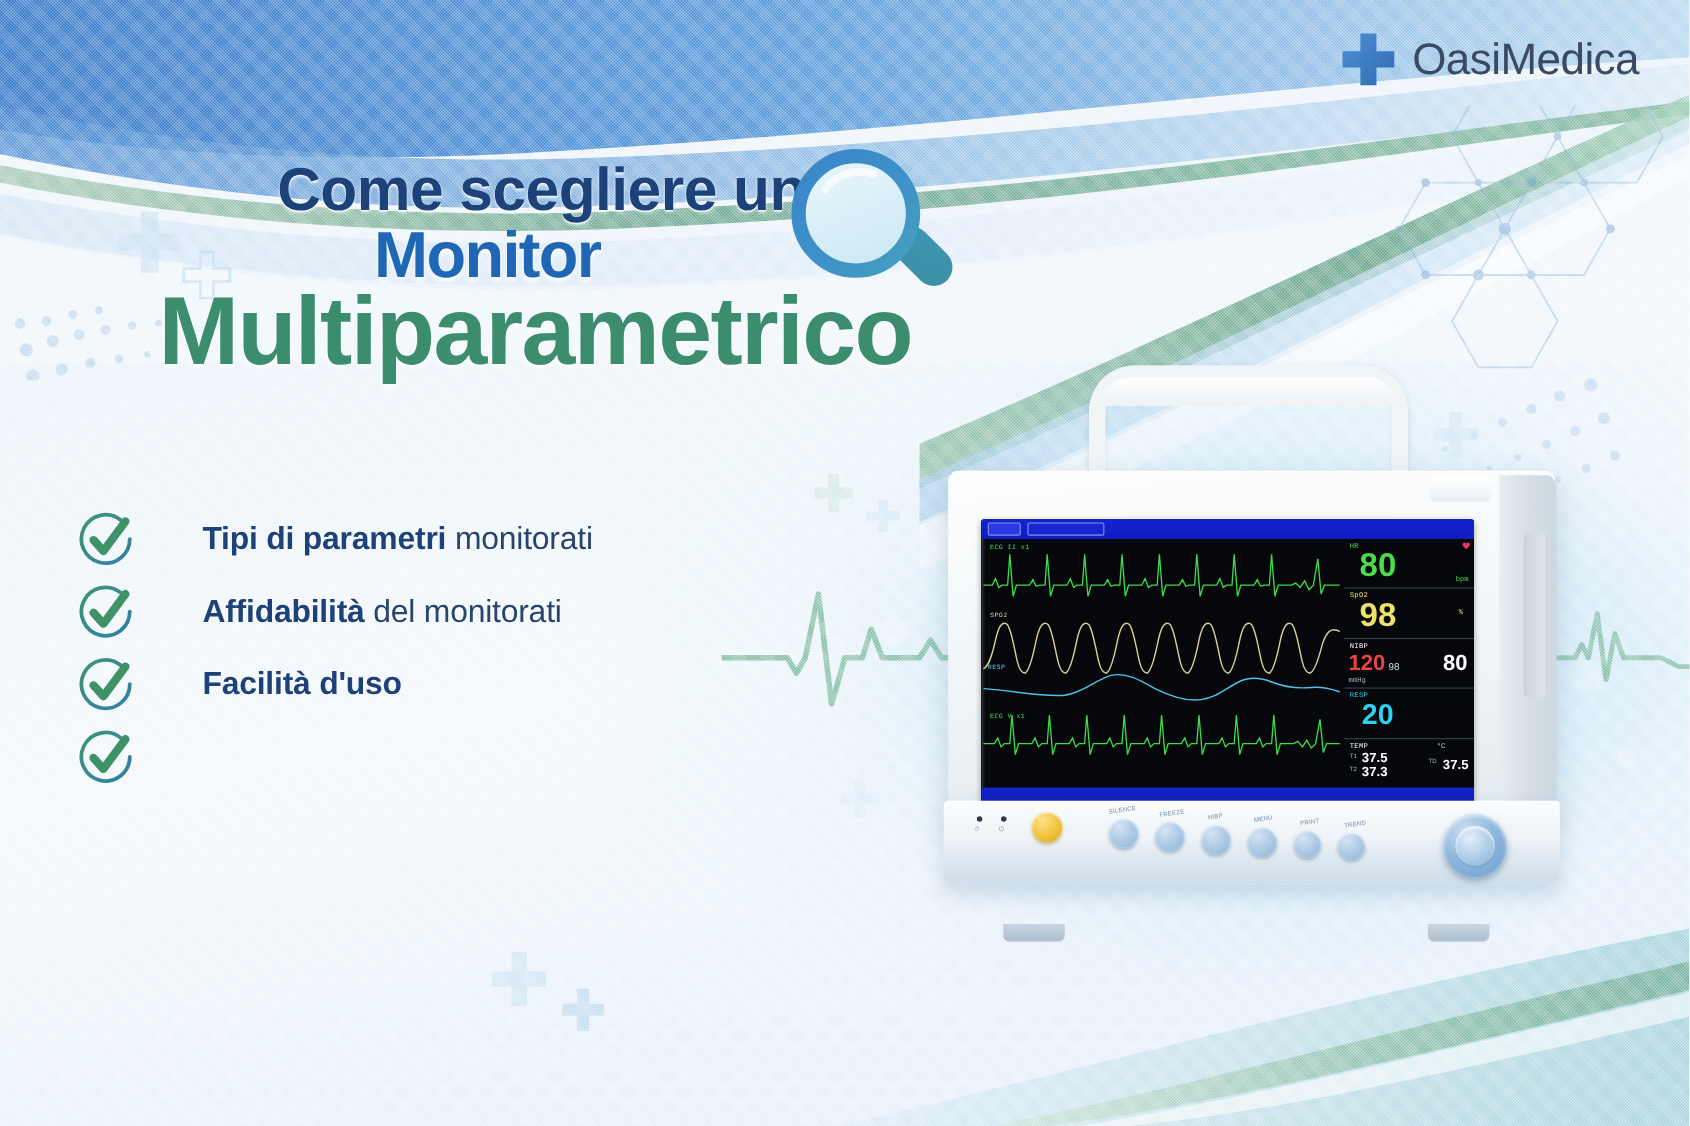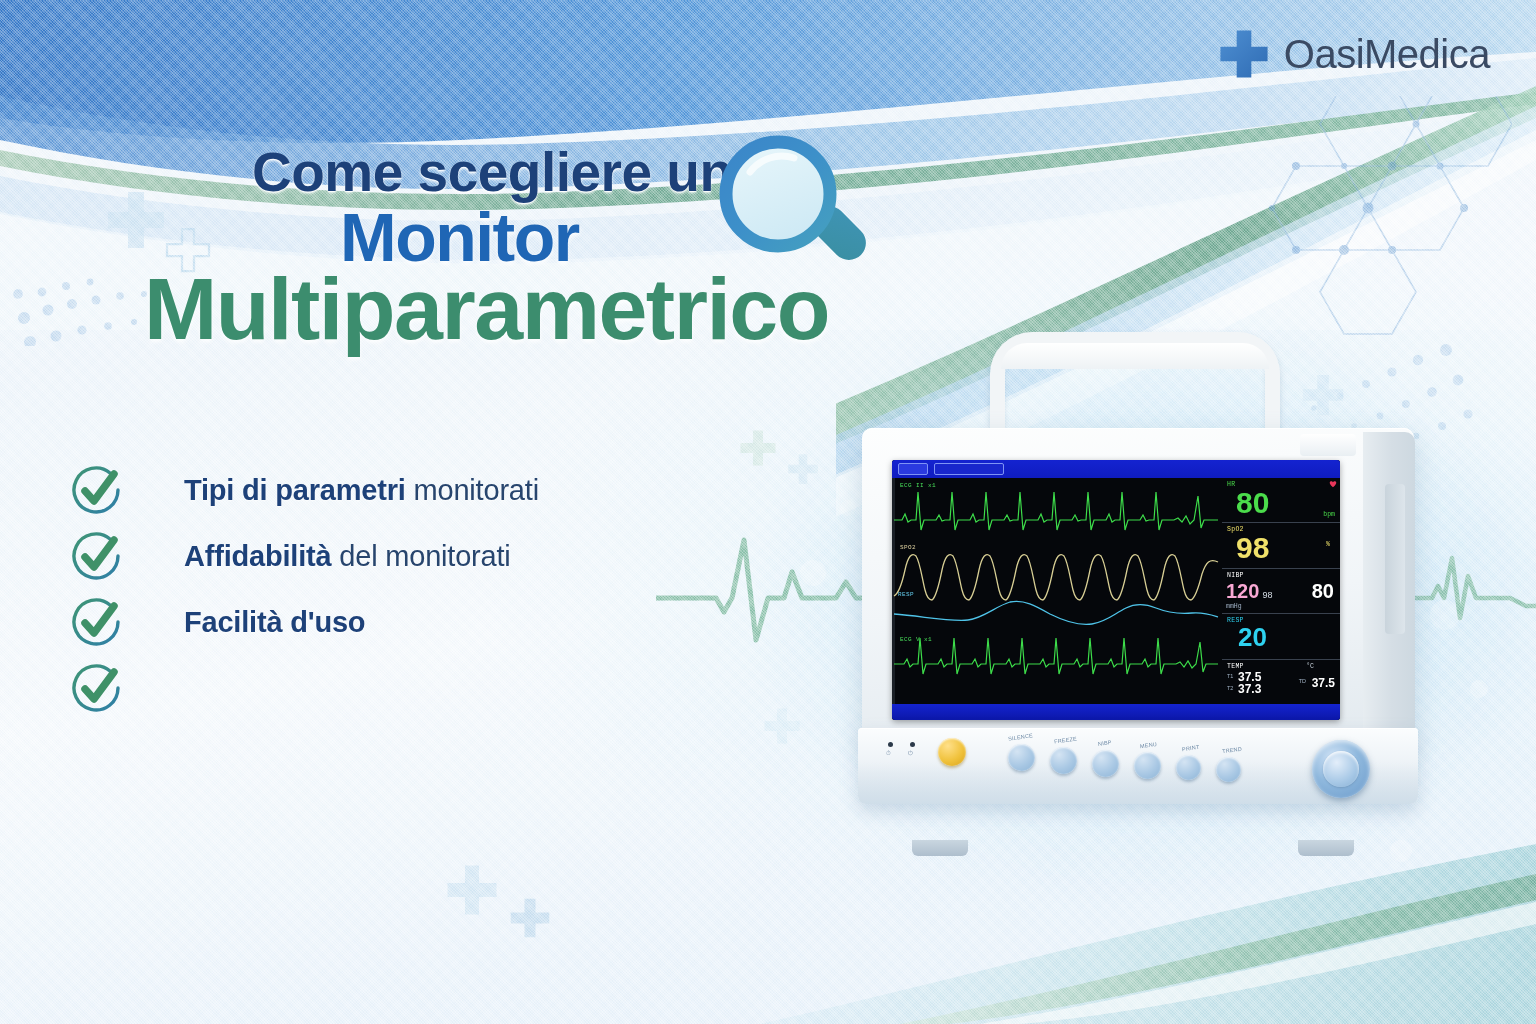--- a/index.html
+++ b/index.html
@@ -57,21 +57,21 @@
 
   
   .title-block { position: absolute; left: 140px; top: 144px; width: 760px; }
   .title-line1 {
     font-size: 55px; font-weight: 700; color: #1d4179;
     letter-spacing: -0.5px; line-height: 1.05;
     text-shadow: 0 2px 3px rgba(255,255,255,0.9), 0 1px 0 rgba(255,255,255,0.7);
     margin-left: 112px;
   }
   .title-line2 {
-    font-size: 68px; font-weight: 700; color: #1f66b5;
+    font-size: 59px; font-weight: 700; color: #1f66b5;
     letter-spacing: -1.5px; line-height: .98;
     text-shadow: 0 3px 4px rgba(255,255,255,0.85);
     margin-left: 200px; margin-top: 2px;
   }
   .title-line3 {
     font-size: 88px; font-weight: 700; color: #3c8d6e;
     letter-spacing: -1.5px; line-height: .98;
     text-shadow: 0 3px 4px rgba(255,255,255,0.85);
     margin-left: 4px; margin-top: -4px;
   }
@@ -134,21 +134,21 @@
     background: linear-gradient(90deg,#c9d4dc,#dde5eb);
     border-radius: 4px;
   }
   .mon-notch {
     position:absolute; right: 58px; top: 6px; width: 56px; height: 22px;
     background: linear-gradient(180deg,#ffffff,#e9eff3);
     border-radius: 4px;
   }
 
   .screen {
-    position: absolute; left: 30px; top: 32px; width: 448px; height: 260px;
+    position: absolute; left: 30px; top: 44px; width: 448px; height: 260px;
     background: #05070b;
     border-radius: 3px;
     box-shadow: inset 0 0 0 3px #1a1f26, 0 2px 6px rgba(0,0,0,.35);
     overflow: hidden;
   }
   .scr-topbar {
     position:absolute; left:0; top:0; width:100%; height:18px;
     background: linear-gradient(180deg,#1423d0 0%, #0f1cc0 100%);
     display:flex; align-items:center; gap:6px; padding-left:6px;
   }
@@ -536,21 +536,21 @@
 
           <div class="vital-box">
             <div class="vital-tag" style="color:#f0e16a;">SpO2</div>
             <div class="vital-num" style="color:#f0e16a; font-size:30px; position:absolute; left:14px; top:10px;">98</div>
             <div class="vital-unit" style="color:#f0e16a; position:absolute; right:10px; top:18px;">%</div>
           </div>
 
           <div class="vital-box">
             <div class="vital-tag" style="color:#ffffff;">NIBP</div>
             <div style="position:absolute; left:4px; top:12px; display:flex; align-items:baseline; gap:3px; width:108px;">
-              <span class="vital-num" style="color:#f9a8d4; font-size:20px;text-align:right;">120</span>
+              <span class="vital-num" style="color:#ef4444; font-size:20px;text-align:right;">120</span>
               <span style="color:#d6dde6; font-size:9px;">98</span>
               <span class="vital-num" style="color:#fff; font-size:20px; margin-left:auto;">80</span>
             </div>
             <div class="vital-unit" style="color:#9fb0c4; position:absolute; left:4px; bottom:3px;">mmHg</div>
           </div>
 
           <div class="vital-box">
             <div class="vital-tag" style="color:#2ed2f0;">RESP</div>
             <div class="vital-num" style="color:#2ed2f0; font-size:26px; position:absolute; left:16px; top:10px;">20</div>
           </div>

